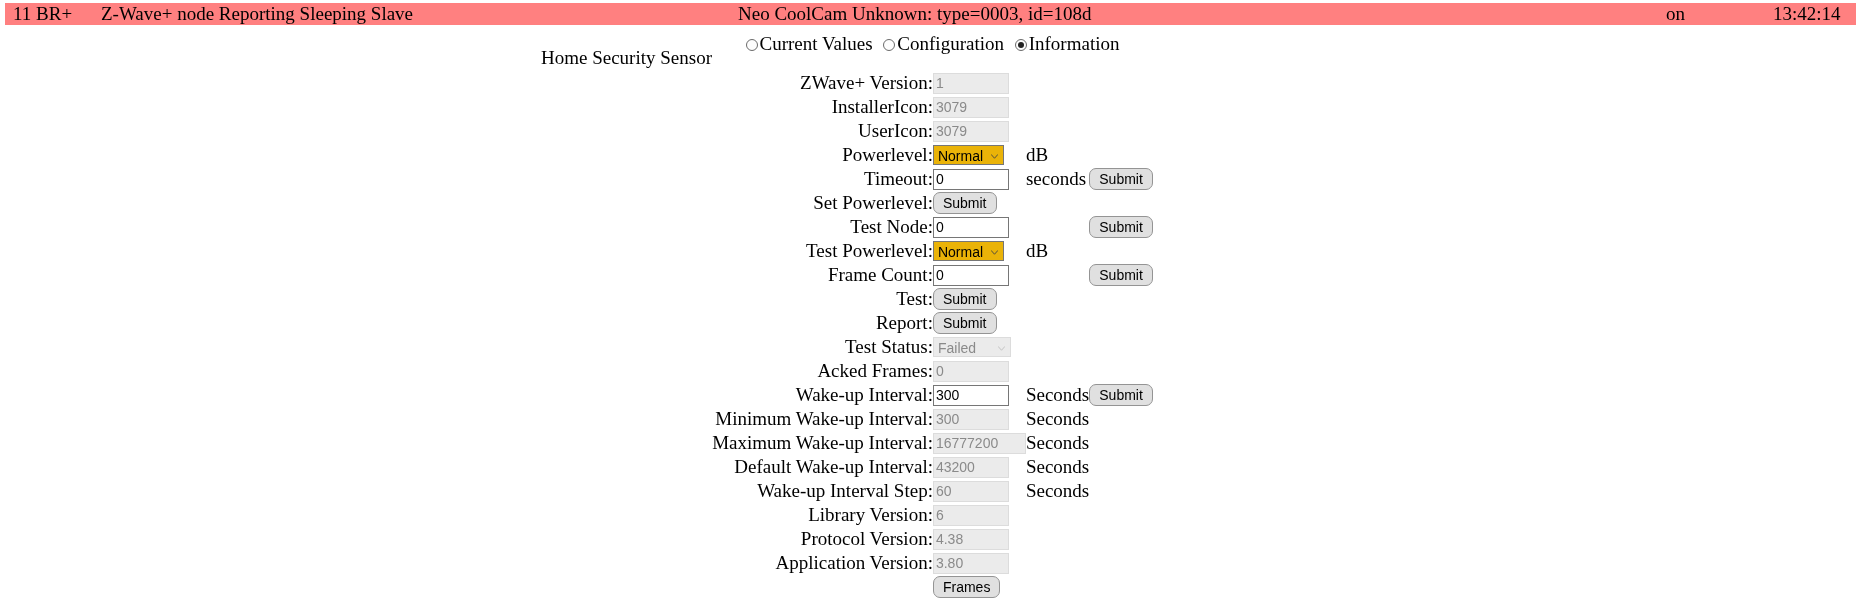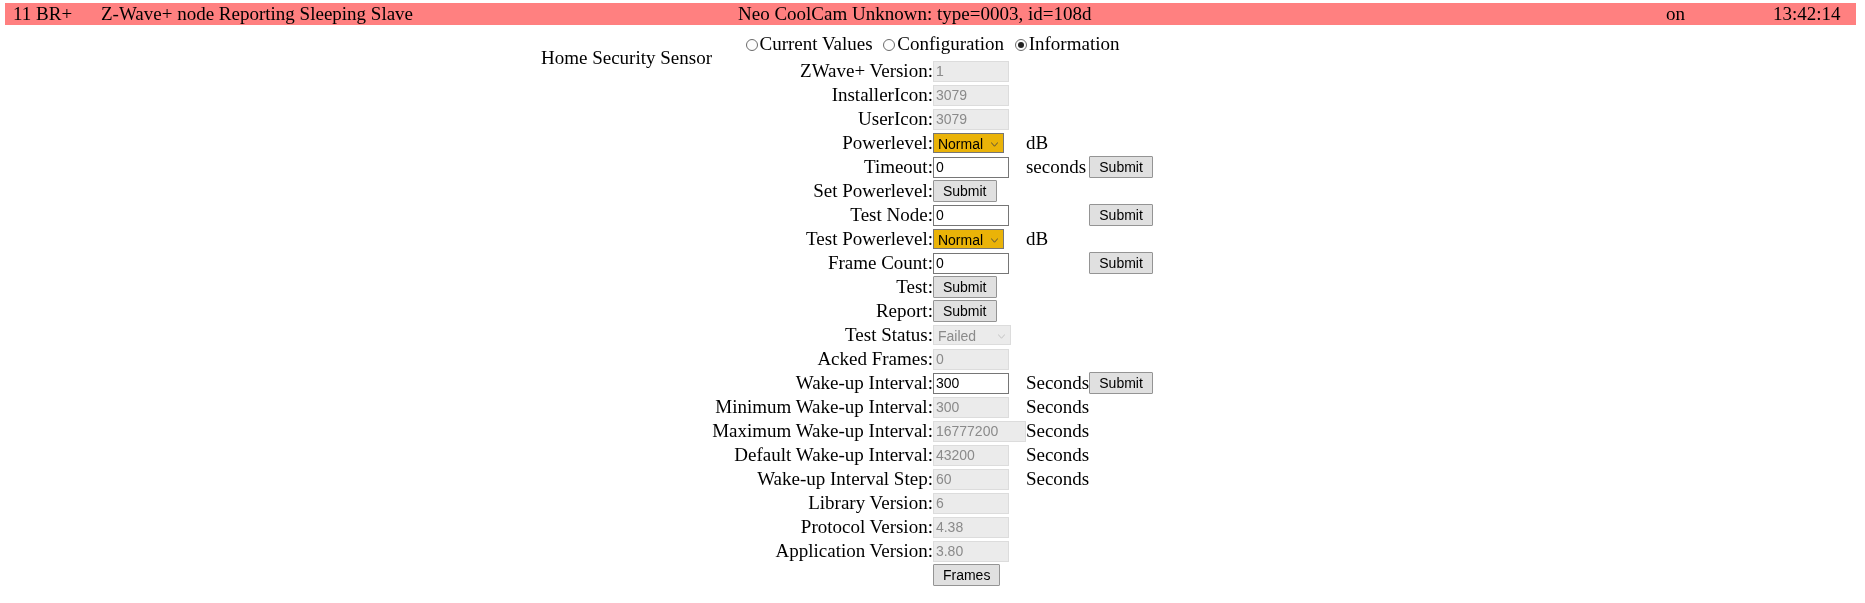--- a/index.html
+++ b/index.html
@@ -42,21 +42,21 @@
   
   .form-wrap {
     width: 1865px;
     padding-top: 9px;
   }
 
   .radio-row {
     text-align: center;
     font-size: 19px;
     line-height: 20px;
-    margin-bottom: 4px;
+    margin-bottom: 16px;
     white-space: nowrap;
   }
   .radio-opt {
     display: inline-block;
     margin: 0 3px;
     white-space: nowrap;
   }
   .radio-dot {
     display: inline-block;
     width: 12px;
@@ -169,21 +169,21 @@
   }
   .sel .caret svg { display: block; }
 
   
   .btn {
     font-family: "Liberation Sans", "DejaVu Sans", sans-serif;
     font-size: 14px;
     line-height: 16px;
     padding: 2px 9px;
     border: 1px solid #949494;
-    border-radius: 1px;
+    border-radius: 7px;
     background: #e0e0e0;
     color: #000000;
     vertical-align: middle;
     cursor: default;
   }
   .refresh-row {
     text-align: left;
   }
 </style>
 </head>

